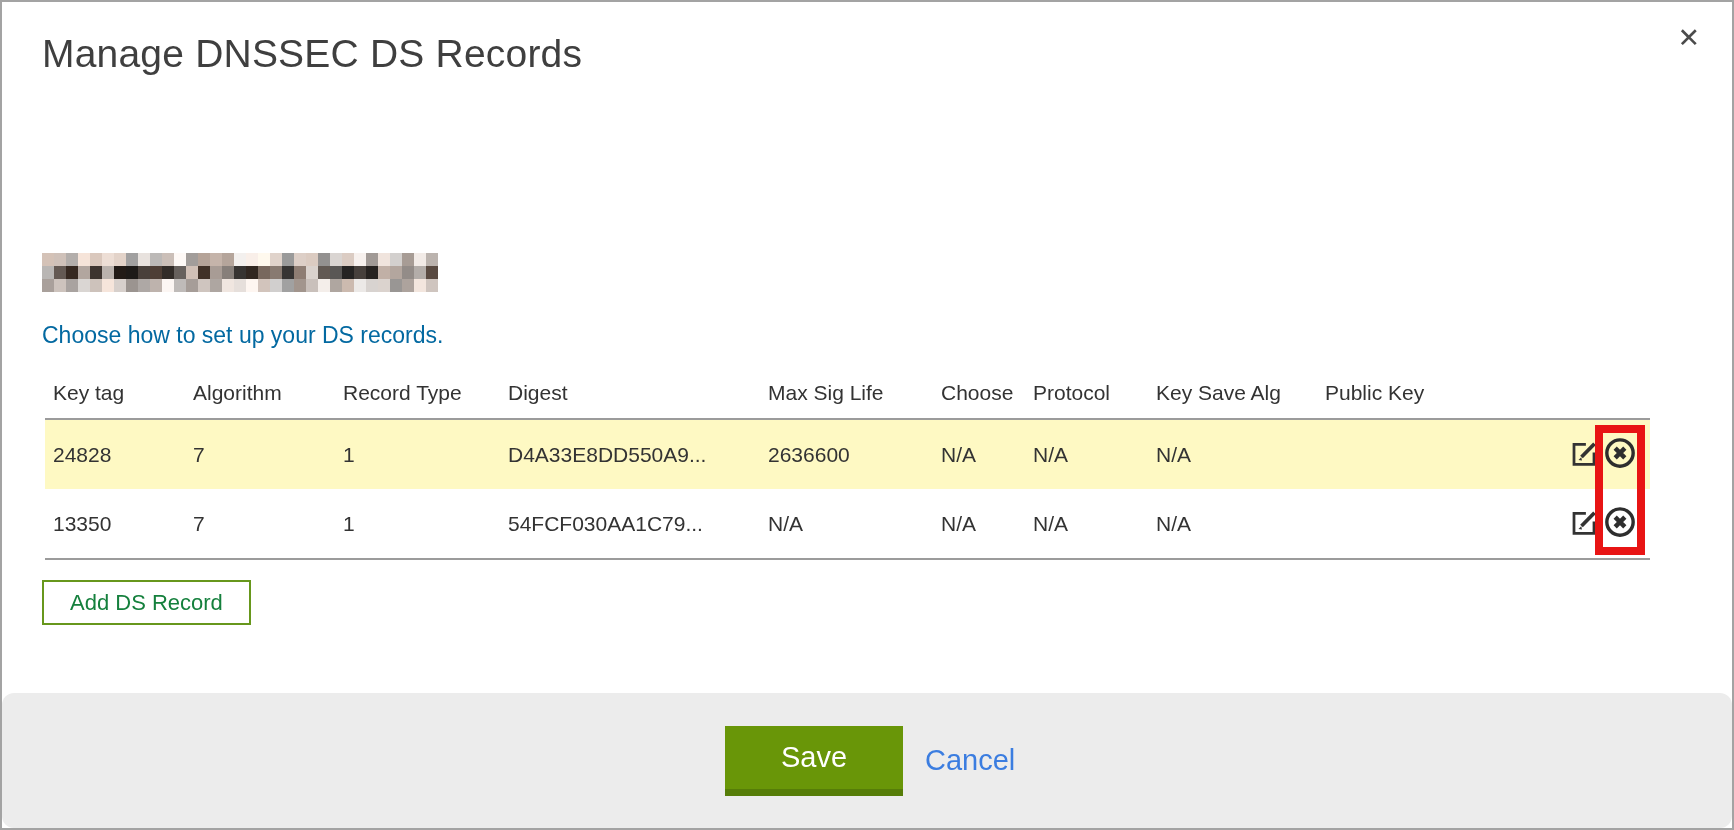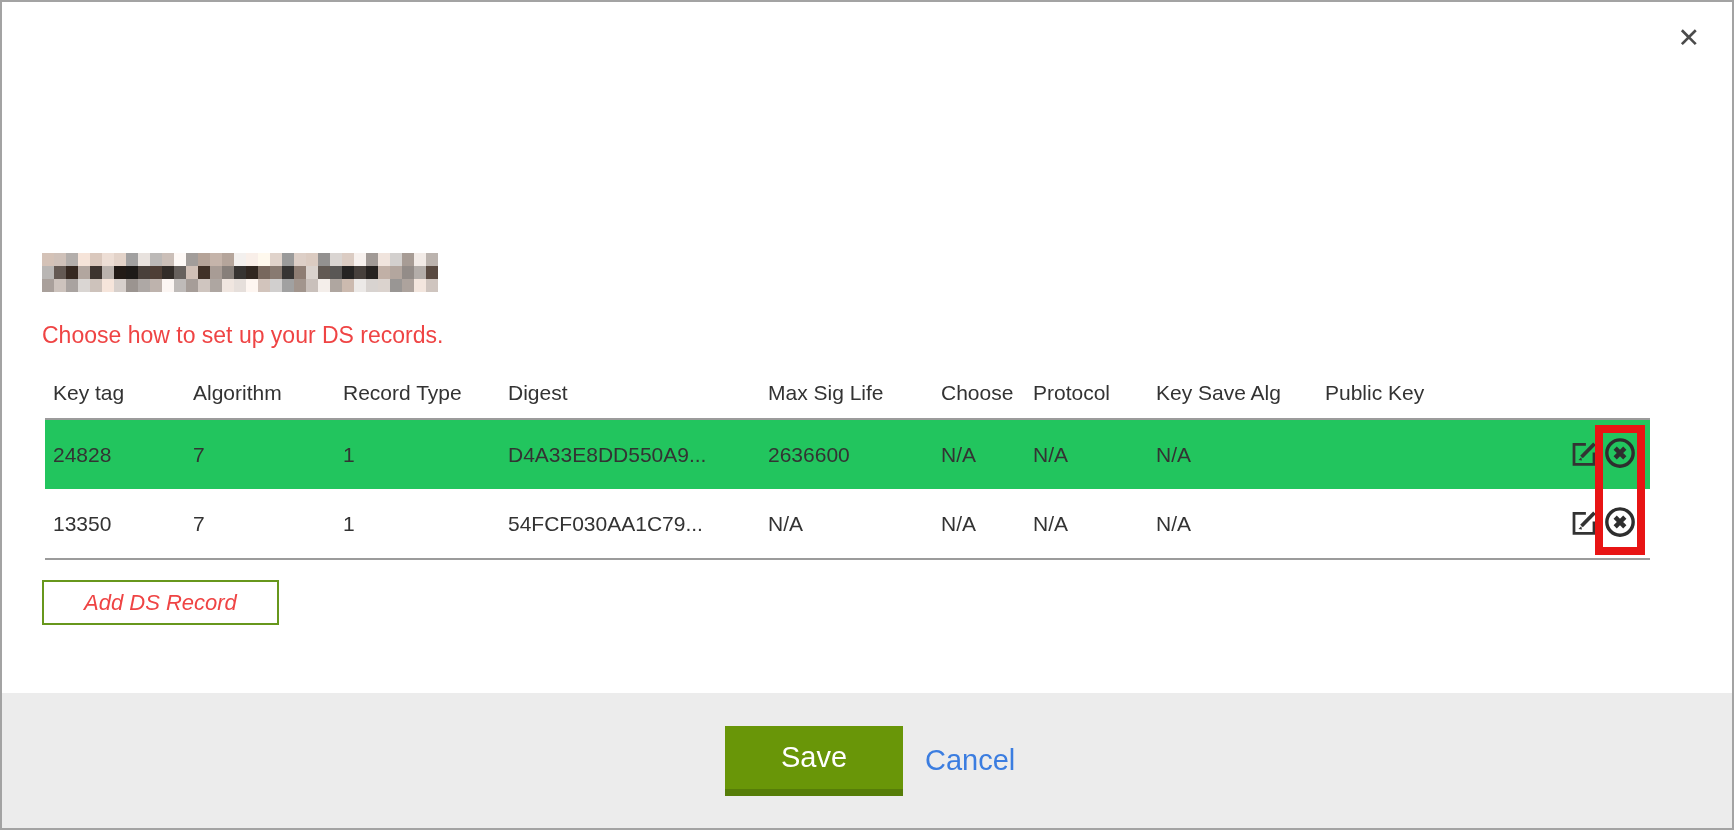--- a/index.html
+++ b/index.html
@@ -51,21 +51,21 @@
   }
   .redacted-domain .px {
     width: 12px;
     height: 13px;
   }
   .instruction {
     position: absolute;
     left: 40px;
     top: 320px;
     font-size: 23px;
-    color: #ef4444;
+    color: #0369a1;
   }
   .ds-table-wrap {
     position: absolute;
     left: 43px;
     top: 365px;
     width: 1605px;
   }
   table.ds-table {
     width: 1605px;
     border-collapse: collapse;
@@ -85,21 +85,21 @@
   }
   table.ds-table td {
     font-size: 21px;
     color: #333333;
     padding: 0 0 0 8px;
     height: 70px;
     vertical-align: middle;
     white-space: nowrap;
     overflow: hidden;
   }
-  table.ds-table tr.row-odd td { background: #22c55e; }
+  table.ds-table tr.row-odd td { background: #fef9c3; }
   td.actions-cell {
     padding: 0 13px 0 0 !important;
   }
   .actions-inner {
     display: flex;
     justify-content: flex-end;
     align-items: center;
     gap: 4px;
   }
   .icon-btn {
@@ -118,39 +118,39 @@
     height: 130px;
     border: 8px solid #e81414;
     pointer-events: none;
     z-index: 5;
   }
   .add-record-btn {
     position: absolute;
     left: 40px;
     top: 578px;
     height: 45px;
-    padding: 0 40px;
+    padding: 0 26px;
     background: #ffffff;
     border: 2px solid #67971c;
-    color: #ef4444;
+    color: #15803d;
     font-size: 22px;
     font-family: "Liberation Sans", sans-serif;
     cursor: pointer;
-    font-style: italic;
   }
   .footer {
     position: absolute;
     left: 0;
     right: 0;
     bottom: 0;
     height: 135px;
     background: #ececec;
     display: flex;
     align-items: center;
     padding-left: 723px;
+    border-radius: 12px;
   }
   .save-btn {
     width: 178px;
     height: 70px;
     background: #699608;
     border: none;
     border-bottom: 7px solid #567d08;
     color: #ffffff;
     font-size: 29px;
     font-family: "Liberation Sans", sans-serif;
@@ -162,20 +162,21 @@
     color: #3b7de0;
     text-decoration: none;
     cursor: pointer;
   }
 </style>
 </head>
 <body>
 
 <div class="dialog">
 
+  <h1 class="dialog-title">Manage DNSSEC DS Records</h1>
 
   <button class="close-btn">✕</button>
 
   <div class="redacted-domain" id="mosaic">
       <div class="px" style="background: rgb(212, 194, 183);"></div>
       <div class="px" style="background: rgb(207, 193, 185);"></div>
       <div class="px" style="background: rgb(179, 174, 171);"></div>
       <div class="px" style="background: rgb(246, 228, 217);"></div>
       <div class="px" style="background: rgb(218, 200, 189);"></div>
       <div class="px" style="background: rgb(237, 222, 213);"></div>

